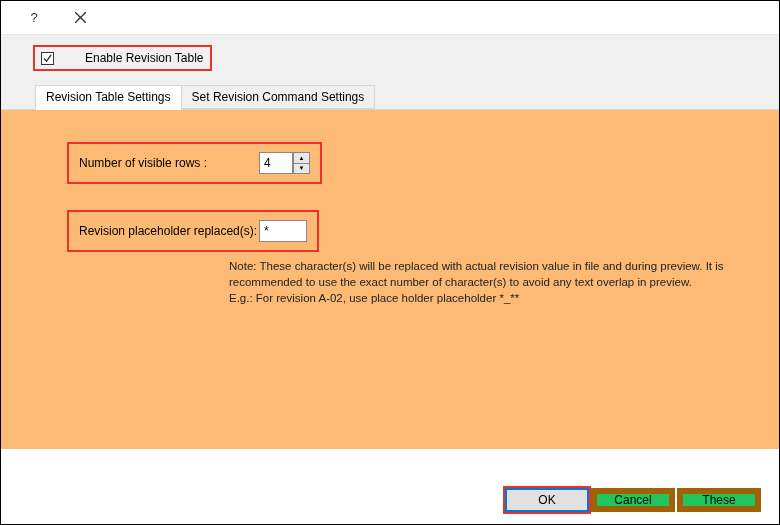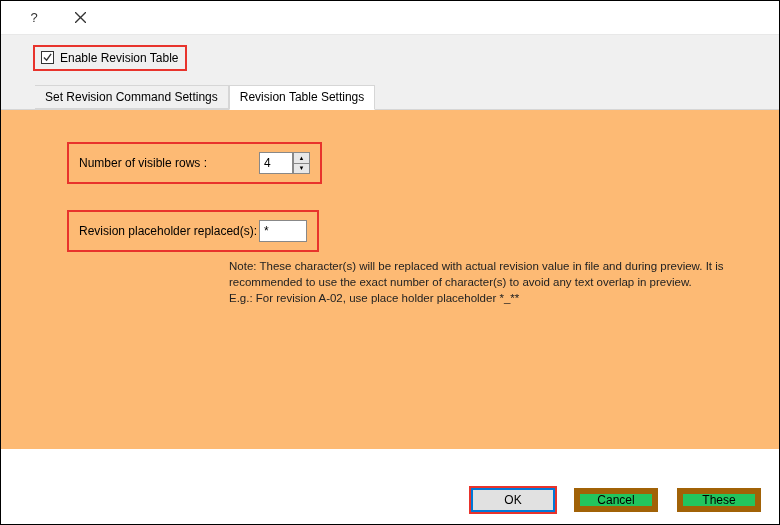--- a/index.html
+++ b/index.html
@@ -3,41 +3,41 @@
   <meta charset="utf-8">
   <style>
     * { box-sizing: border-box; margin: 0; padding: 0; font-family: 'Segoe UI', Tahoma, sans-serif; }
     body { width: 780px; height: 525px; background: #fff; border: 1px solid #000; position: relative; }
     .titlebar { height: 34px; background: #fff; display: flex; align-items: center; padding: 0 0 0 10px; border-bottom: 1px solid #e8e8e8; }
     .titlebar-title { font-size: 12px; flex: 1; }
     .titlebar-btn { width: 46px; height: 34px; display: flex; align-items: center; justify-content: center; font-size: 14px; color: #333; }
     .titlebar-btn.help { font-size: 13px; }
     .titlebar-btn.close svg { width: 11px; height: 11px; }
     .upper { background: #f0f0f0; padding: 12px 0 0 0; }
-    .checkbox-row { display: flex; align-items: flex-start; margin: 0 0 16px 34px; padding: 4px 6px; width: fit-content; }
+    .checkbox-row { display: flex; align-items: flex-end; margin: 0 0 16px 34px; padding: 4px 6px; width: fit-content; gap: 25px; }
     .hl { outline: 2px solid #e8332c; outline-offset: 0; }
     .checkbox { width: 13px; height: 13px; background: #fff; border: 1px solid #333; display: flex; align-items: center; justify-content: center; margin-right: 6px; }
     .checkbox svg { width: 9px; height: 9px; }
     .checkbox-label { font-size: 12px; }
     .tabs { display: flex; margin: 14px 0 0 34px; }
     .tab { font-size: 12px; padding: 4px 10px; background: #f0f0f0; border: 1px solid transparent; border-bottom: none; position: relative; }
     .tab.active { background: #fff; border: 1px solid #d6d6d6; border-bottom: 1px solid #fff; margin-bottom: -1px; z-index: 2; }
     .tab.inactive { border: 1px solid #d6d6d6; border-left: none; border-bottom: 1px solid #d6d6d6; }
     .tab-content { background: #fdba74; border-top: 1px solid #d6d6d6; margin: 0; padding: 34px 0 0 0; min-height: 340px; position: relative; }
     .field-row { display: flex; align-items: center; margin: 0 0 0 68px; padding: 8px 10px; width: fit-content; }
     .field-label { font-size: 12px; min-width: 180px; }
     .spinner { display: flex; align-items: stretch; height: 22px; }
     .spinner input { width: 34px; border: 1px solid #888; font-size: 12px; padding: 0 4px; }
     .spinner-btns { display: flex; flex-direction: column; width: 17px; }
     .spinner-btn { flex: 1; border: 1px solid #888; background: #e8e8e8; display: flex; align-items: center; justify-content: center; font-size: 6px; line-height: 1; }
     .spinner-btn.up { border-bottom: none; }
     .text-input { width: 48px; height: 22px; border: 1px solid #888; font-size: 12px; padding: 0 4px; }
     .note { font-size: 11.5px; color: #222; margin: 8px 0 0 228px; padding-right: 20px; line-height: 1.4; }
     .note-line { display: block; }
-    .buttons { position: absolute; bottom: 12px; right: 18px; display: flex; gap: 19px; }
+    .buttons { position: absolute; bottom: 12px; right: 18px; display: flex; gap: 2px; }
     .btn { width: 84px; height: 24px; font-size: 12px; background: #22c55e; border: 6px solid #a16207; display: flex; align-items: center; justify-content: center; }
     .btn.primary { border: 2px solid #0078d7; background: #e1e1e1; }
     .row-gap { height: 30px; }
   </style>
 </head>
 <body>
 
 <div class="titlebar">
   <div class="titlebar-btn help">?</div>
   <div class="titlebar-btn close">
@@ -52,22 +52,22 @@
   <div class="checkbox-row hl">
     <div class="checkbox">
       <svg viewBox="0 0 10 10">
           <polyline points="1,5 4,8 9,1" fill="none" stroke="#333" stroke-width="1.5"></polyline>
         </svg>
     </div>
     <span class="checkbox-label">Enable Revision Table</span>
   </div>
 
   <div class="tabs">
+    <div class="tab active">Revision Table Settings</div>
     <div class="tab inactive">Set Revision Command Settings</div>
-    <div class="tab active">Revision Table Settings</div>
   </div>
 </div>
 
 <div class="tab-content">
 
   <div class="field-row hl">
     <span class="field-label">Number of visible rows :</span>
     <div class="spinner">
       <input type="text" value="4" style="">
       <div class="spinner-btns">

